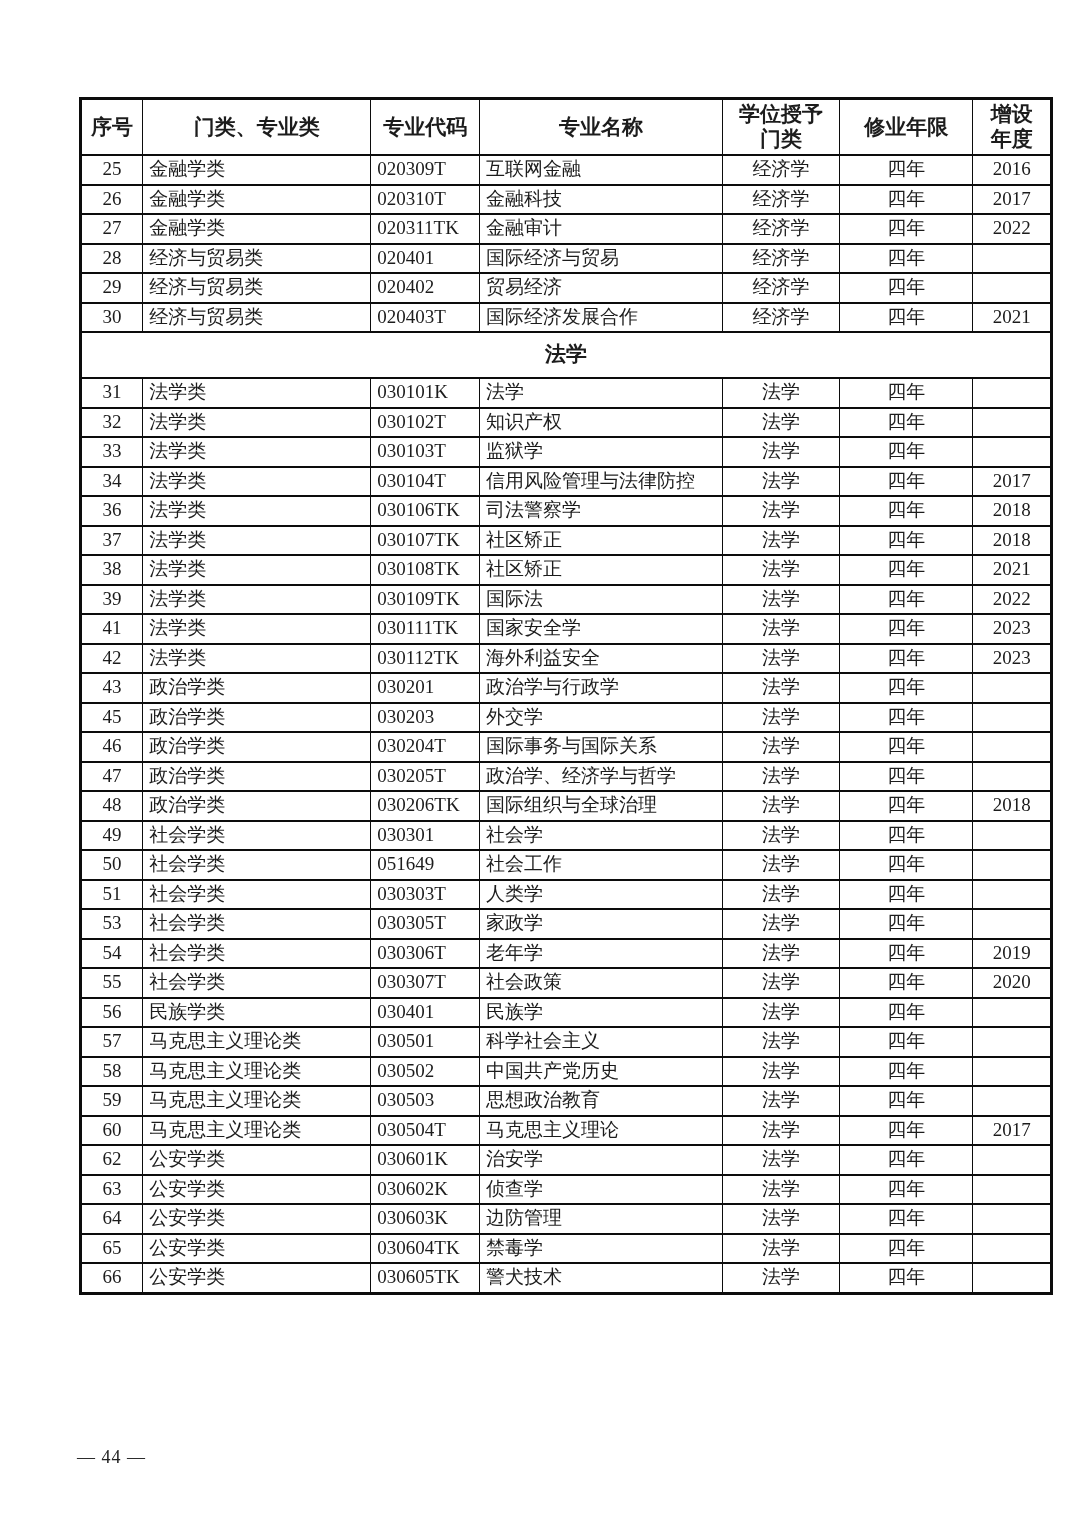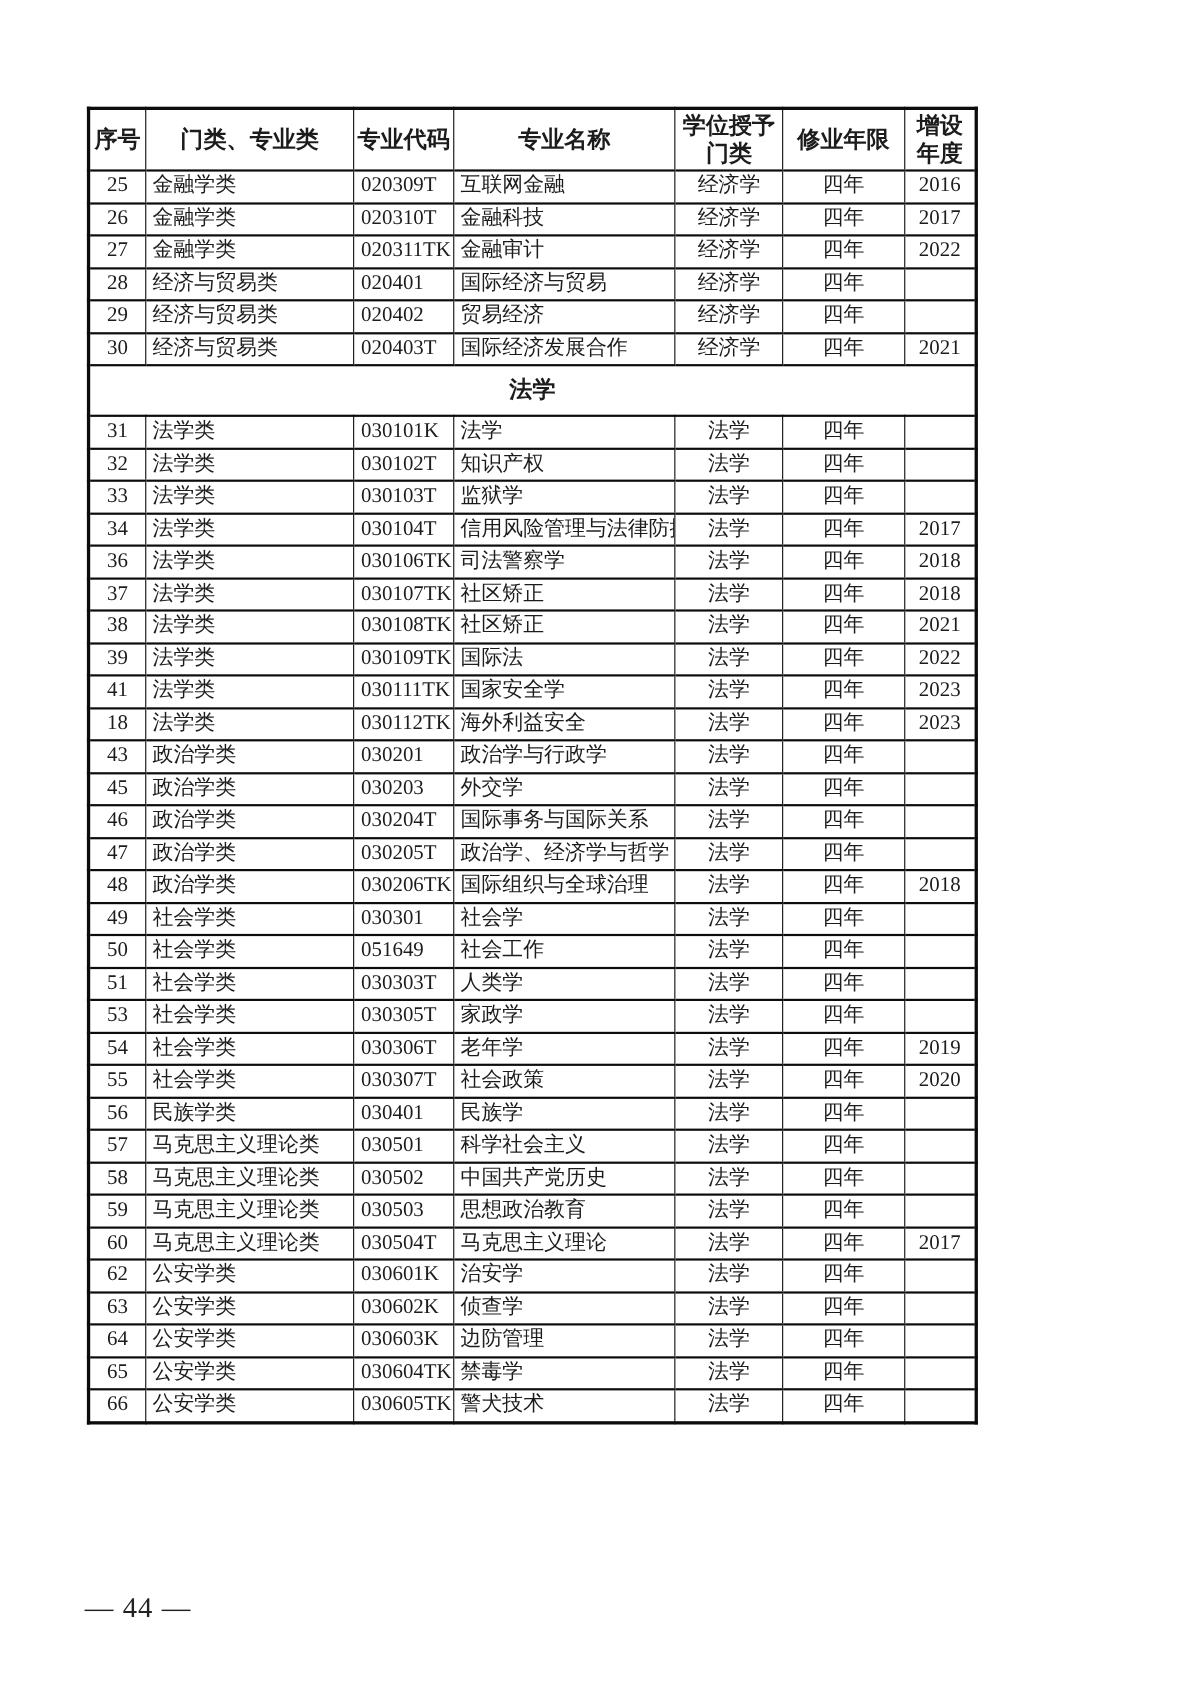--- a/index.html
+++ b/index.html
@@ -17,21 +17,21 @@
     position: absolute;
     left: 0; top: 0;
     width: 1080px; height: 1528px;
     background: #ffffff;
     overflow: hidden;
   }
   .table-wrap {
     position: absolute;
     left: 79px;
     top: 97px;
-    width: 810px;
+    width: 974px;
   }
   table.majors {
     width: 100%;
     border-collapse: collapse;
     table-layout: fixed;
     border: 3px solid #0c0c0c;
   }
   col.c-no       { width: 6.4%; }
   col.c-category { width: 23.5%; }
   col.c-code     { width: 11.2%; }
@@ -68,21 +68,21 @@
   tr.section-row td {
     height: 44px;
     text-align: center;
     font-weight: bold;
     font-size: 21px;
   }
   .page-footer {
     position: absolute;
     left: 77px;
     top: 1447px;
-    font-size: 26px;
+    font-size: 18px;
     letter-spacing: 1px;
     color: #222;
   }
 </style>
 </head>
 <body>
 
 <div class="page">
 
   <div class="table-wrap">
@@ -242,21 +242,21 @@
           <tr>
     <td class="cell-center">41</td>
     <td class="cell-left">法学类</td>
     <td class="cell-left">030111TK</td>
     <td class="cell-left">国家安全学</td>
     <td class="cell-center">法学</td>
     <td class="cell-center">四年</td>
     <td class="cell-center">2023</td>
   </tr>
           <tr>
-    <td class="cell-center">18</td>
+    <td class="cell-center">42</td>
     <td class="cell-left">法学类</td>
     <td class="cell-left">030112TK</td>
     <td class="cell-left">海外利益安全</td>
     <td class="cell-center">法学</td>
     <td class="cell-center">四年</td>
     <td class="cell-center">2023</td>
   </tr>
           <tr>
     <td class="cell-center">43</td>
     <td class="cell-left">政治学类</td>

